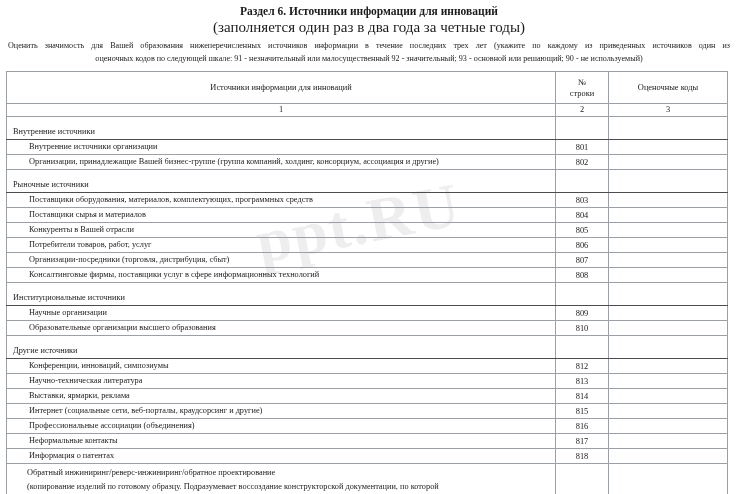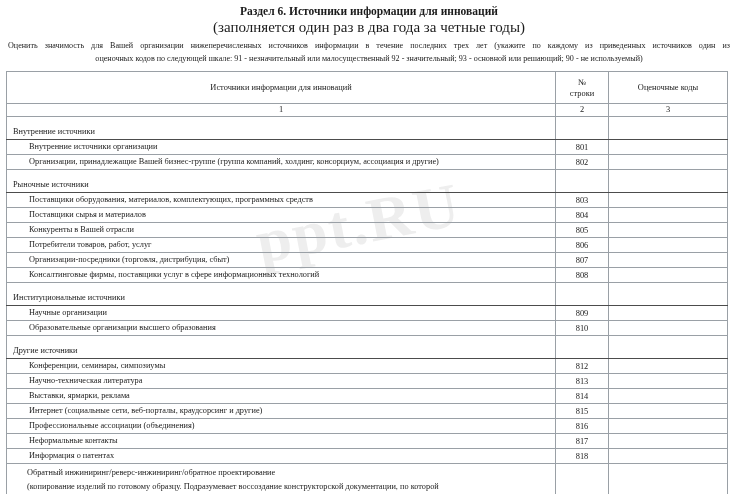--- a/index.html
+++ b/index.html
@@ -152,21 +152,21 @@
 <body>
 
 <div class="watermark">ppt.RU</div>
 
 <div class="page">
 
   <h1 class="doc-title">Раздел 6. Источники информации для инноваций</h1>
   <div class="doc-subtitle">(заполняется один раз в два года за четные годы)</div>
 
   <div class="doc-instruction">
-    <span class="ln1">Оценить значимость для Вашей организации нижеперечисленных источников информации в течение последних трех лет (укажите по каждому из приведенных источников один из</span>
+    <span class="ln1">Оценить значимость для Вашей образования нижеперечисленных источников информации в течение последних трех лет (укажите по каждому из приведенных источников один из</span>
     <span class="ln2">оценочных кодов по следующей шкале: 91 - незначительный или малосущественный 92 - значительный; 93 - основной или решающий; 90 - не используемый)</span>
   </div>
 
   <table class="form">
     <colgroup>
       <col class="c-name">
         <col class="c-num">
         <col class="c-codes">
     </colgroup>
     <thead>
@@ -249,21 +249,21 @@
           <td class="name">Образовательные организации высшего образования</td>
           <td class="num">810</td>
           <td class="codes"></td>
         </tr>
         <tr class="group">
           <td class="name">Другие источники</td>
           <td class="num"></td>
           <td class="codes"></td>
         </tr>
         <tr class="item">
-          <td class="name">Конференции, семинары, симпозиумы</td>
+          <td class="name">Конференции, инноваций, симпозиумы</td>
           <td class="num">812</td>
           <td class="codes"></td>
         </tr>
         <tr class="item">
           <td class="name">Научно-техническая литература</td>
           <td class="num">813</td>
           <td class="codes"></td>
         </tr>
         <tr class="item">
           <td class="name">Выставки, ярмарки, реклама</td>

